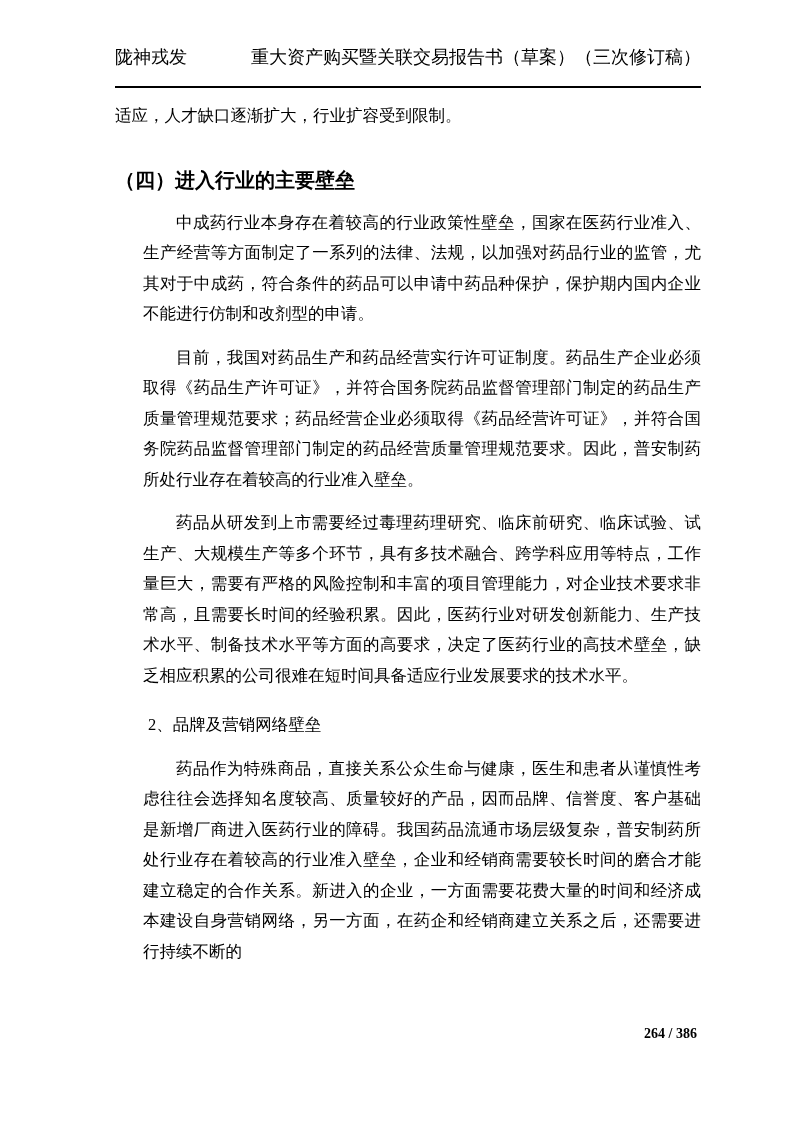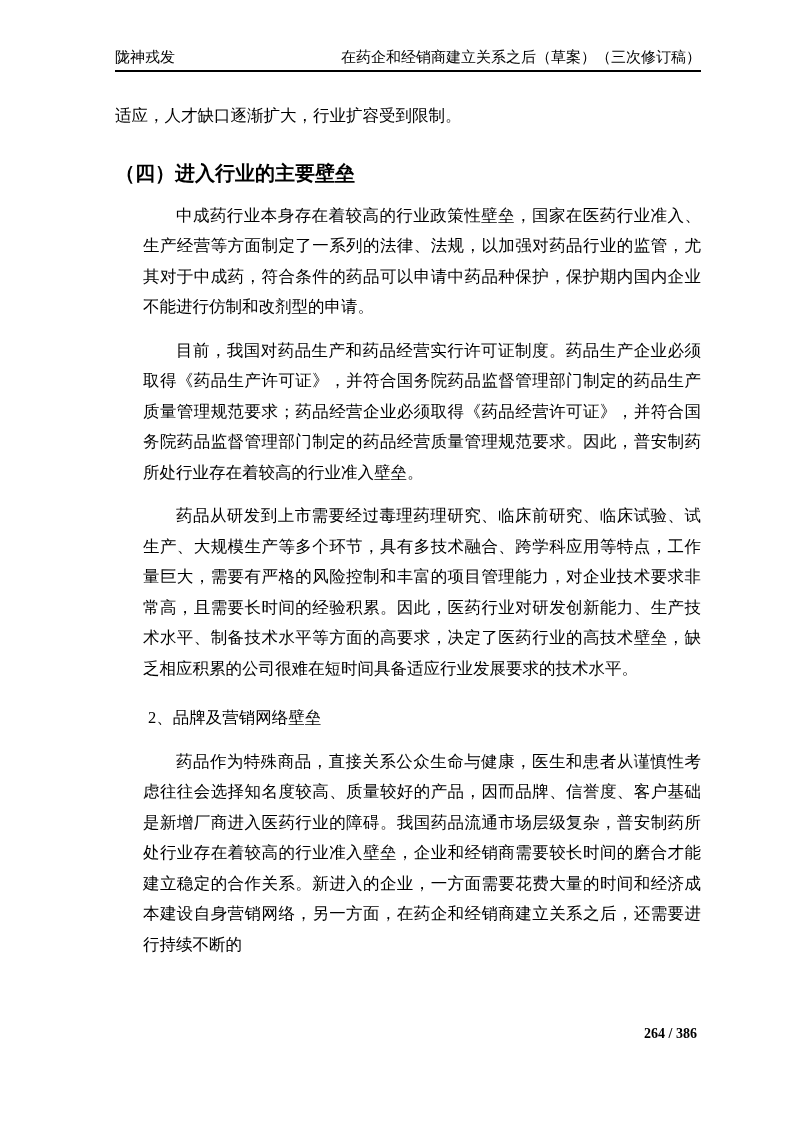--- a/index.html
+++ b/index.html
@@ -15,23 +15,23 @@
     overflow: hidden;
   }
   .header {
     position: absolute;
     top: 48px;
     left: 115px;
     right: 92px;
     display: flex;
     justify-content: space-between;
     align-items: flex-end;
-    font-size: 15px;
+    font-size: 18px;
     line-height: 18px;
-    padding-bottom: 4px;
+    padding-bottom: 20px;
     border-bottom: 2px solid #000000;
   }
   .header .h-left { white-space: nowrap; }
   .header .h-right { white-space: nowrap; }
   .doc-body {
     position: absolute;
     top: 93px;
     left: 115px;
     right: 92px;
     text-align: justify;
@@ -42,41 +42,41 @@
     line-height: 30.5px;
   }
   .paragraph { text-indent: 2em; margin-top: 13px; margin-left: 28px; }
   .paragraph_continuation { text-indent: 0; margin-top: 8px; }
   .heading2 { text-indent: 2em; margin-top: 19px; }
   .heading1 {
     font-family: "Liberation Sans", "DejaVu Sans", sans-serif;
     font-weight: bold;
     font-size: 20px;
     line-height: 30px;
-    margin-top: 26px;
+    margin-top: 33px;
     text-indent: 0;
     text-align: left;
   }
   .footer {
     position: absolute;
     right: 96px;
     bottom: 80px;
     font-size: 14px;
     font-weight: bold;
     font-family: "Liberation Serif", "DejaVu Serif", serif;
   }
 </style>
 </head>
 <body>
 
 <div class="page">
 
   <div class="header">
     <span class="h-left">陇神戎发</span>
-    <span class="h-right">在药企和经销商建立关系之后（草案）（三次修订稿）</span>
+    <span class="h-right">重大资产购买暨关联交易报告书（草案）（三次修订稿）</span>
   </div>
 
   <div class="doc-body" id="doc-body">
       <div class="block paragraph_continuation">适应，人才缺口逐渐扩大，行业扩容受到限制。</div>
       <div class="block heading1">（四）进入行业的主要壁垒</div>
       <div class="block paragraph">中成药行业本身存在着较高的行业政策性壁垒，国家在医药行业准入、生产经营等方面制定了一系列的法律、法规，以加强对药品行业的监管，尤其对于中成药，符合条件的药品可以申请中药品种保护，保护期内国内企业不能进行仿制和改剂型的申请。</div>
       <div class="block paragraph">目前，我国对药品生产和药品经营实行许可证制度。药品生产企业必须取得《药品生产许可证》，并符合国务院药品监督管理部门制定的药品生产质量管理规范要求；药品经营企业必须取得《药品经营许可证》，并符合国务院药品监督管理部门制定的药品经营质量管理规范要求。因此，普安制药所处行业存在着较高的行业准入壁垒。</div>
       <div class="block paragraph">药品从研发到上市需要经过毒理药理研究、临床前研究、临床试验、试生产、大规模生产等多个环节，具有多技术融合、跨学科应用等特点，工作量巨大，需要有严格的风险控制和丰富的项目管理能力，对企业技术要求非常高，且需要长时间的经验积累。因此，医药行业对研发创新能力、生产技术水平、制备技术水平等方面的高要求，决定了医药行业的高技术壁垒，缺乏相应积累的公司很难在短时间具备适应行业发展要求的技术水平。</div>
       <div class="block heading2">2、品牌及营销网络壁垒</div>
       <div class="block paragraph">药品作为特殊商品，直接关系公众生命与健康，医生和患者从谨慎性考虑往往会选择知名度较高、质量较好的产品，因而品牌、信誉度、客户基础是新增厂商进入医药行业的障碍。我国药品流通市场层级复杂，普安制药所处行业存在着较高的行业准入壁垒，企业和经销商需要较长时间的磨合才能建立稳定的合作关系。新进入的企业，一方面需要花费大量的时间和经济成本建设自身营销网络，另一方面，在药企和经销商建立关系之后，还需要进行持续不断的</div>

